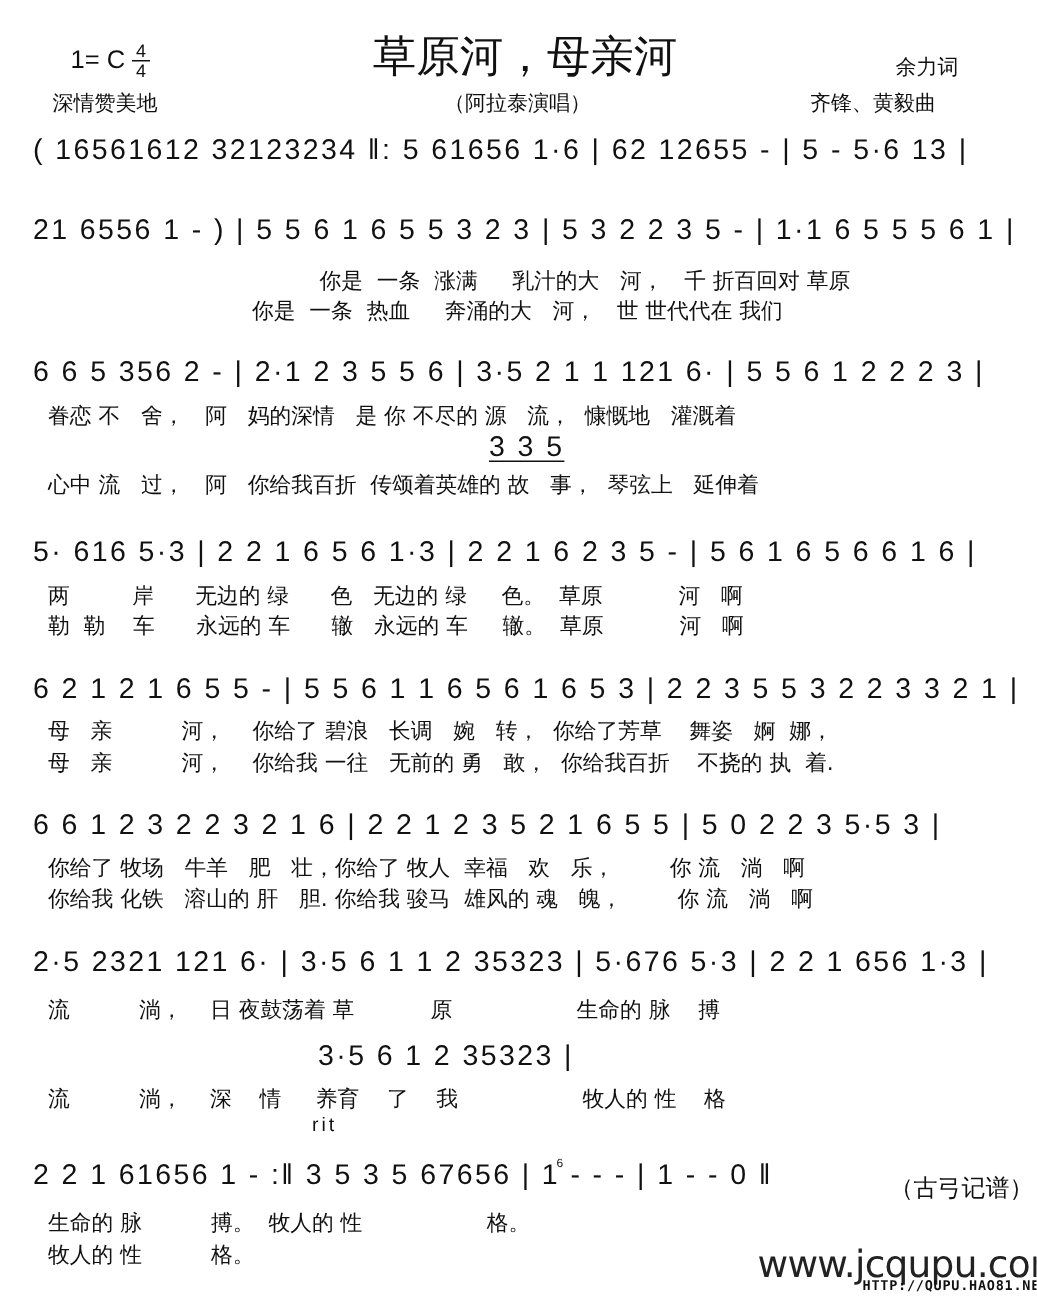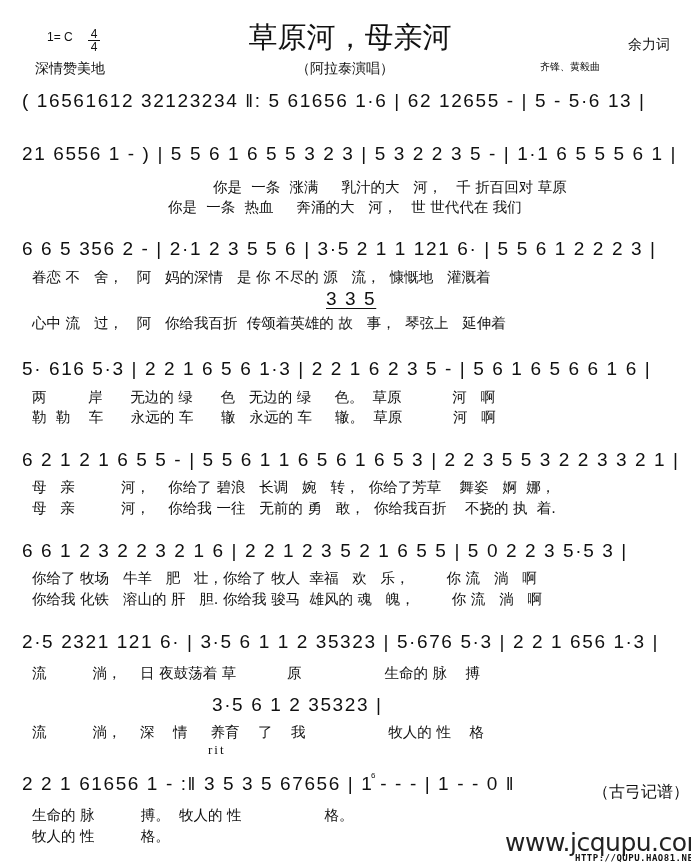--- a/index.html
+++ b/index.html
@@ -1,29 +1,29 @@
 <!DOCTYPE html>
 <html><head>
 <meta charset="utf-8">
 <style>
   html, body { margin: 0; padding: 0; background: #ffffff; }
   body { width: 691px; height: 866px; position: relative; overflow: hidden; color: #111; font-family: "DejaVu Sans", sans-serif; }
   .abs { position: absolute; white-space: nowrap; }
-  .key { left: 47px; top: 30px; font-family: "Liberation Sans", sans-serif; font-size: 12px; }
+  .key { left: 47px; top: 30px; font-family: "Liberation Sans", sans-serif; font-size: 17px; }
   .timesig { left: 88px; top: 28px; font-family: "Liberation Sans", sans-serif; font-size: 12px; line-height: 12px; text-align: center; width: 12px; }
   .timesig span { display: block; }
   .timesig span.num { border-bottom: 1px solid #111; }
   .title { left: 0; width: 680px; top: 18px; text-align: center; font-family: "DejaVu Sans", sans-serif; font-size: 29px; padding-left: 20px; box-sizing: border-box; }
-  .lyricist { left: 597px; top: 36px; font-family: "DejaVu Serif", serif; font-size: 14px; margin-left: 31px; }
+  .lyricist { left: 597px; top: 36px; font-family: "DejaVu Serif", serif; font-size: 14px; }
   .mood { left: 35px; top: 60px; font-family: Liberation Sans, sans-serif; font-size: 14px; }
   .singer { left: 225px; top: 60px; font-family: "DejaVu Serif", serif; font-size: 14px; width: 240px; text-align: center; }
-  .composer { left: 540px; top: 60px; font-family: Liberation Mono, monospace; font-size: 10px; }
+  .composer { left: 540px; top: 60px; font-family: Liberation Mono, monospace; font-size: 14px; }
   .staff { left: 22px; font-family: "Liberation Sans", sans-serif; font-size: 19px; letter-spacing: 1.6px; }
   .lyric { font-family: "DejaVu Sans", sans-serif; font-size: 14.5px; word-spacing: 0; }
-  .rit { font-family: Liberation Serif, serif; font-size: 13px; letter-spacing: 2px; }
+  .rit { font-family: Liberation Sans, sans-serif; font-size: 13px; letter-spacing: 2px; }
   .source { left: 593px; top: 782px; font-family: "DejaVu Sans", sans-serif; font-size: 16px; }
   .watermark { left: 505px; top: 828px; font-family: "DejaVu Sans", sans-serif; font-size: 25px; color: #222; letter-spacing: -0.5px; }
   .watermark2 { left: 565px; top: 853px; font-family: "DejaVu Sans Mono", monospace; font-size: 9px; font-weight: bold; letter-spacing: 0.5px; padding-left: 10px; }
 </style>
 </head>
 <body>
 
 <div class="abs key">1= C</div>
 <div class="abs timesig">
   <span class="num">4</span>

